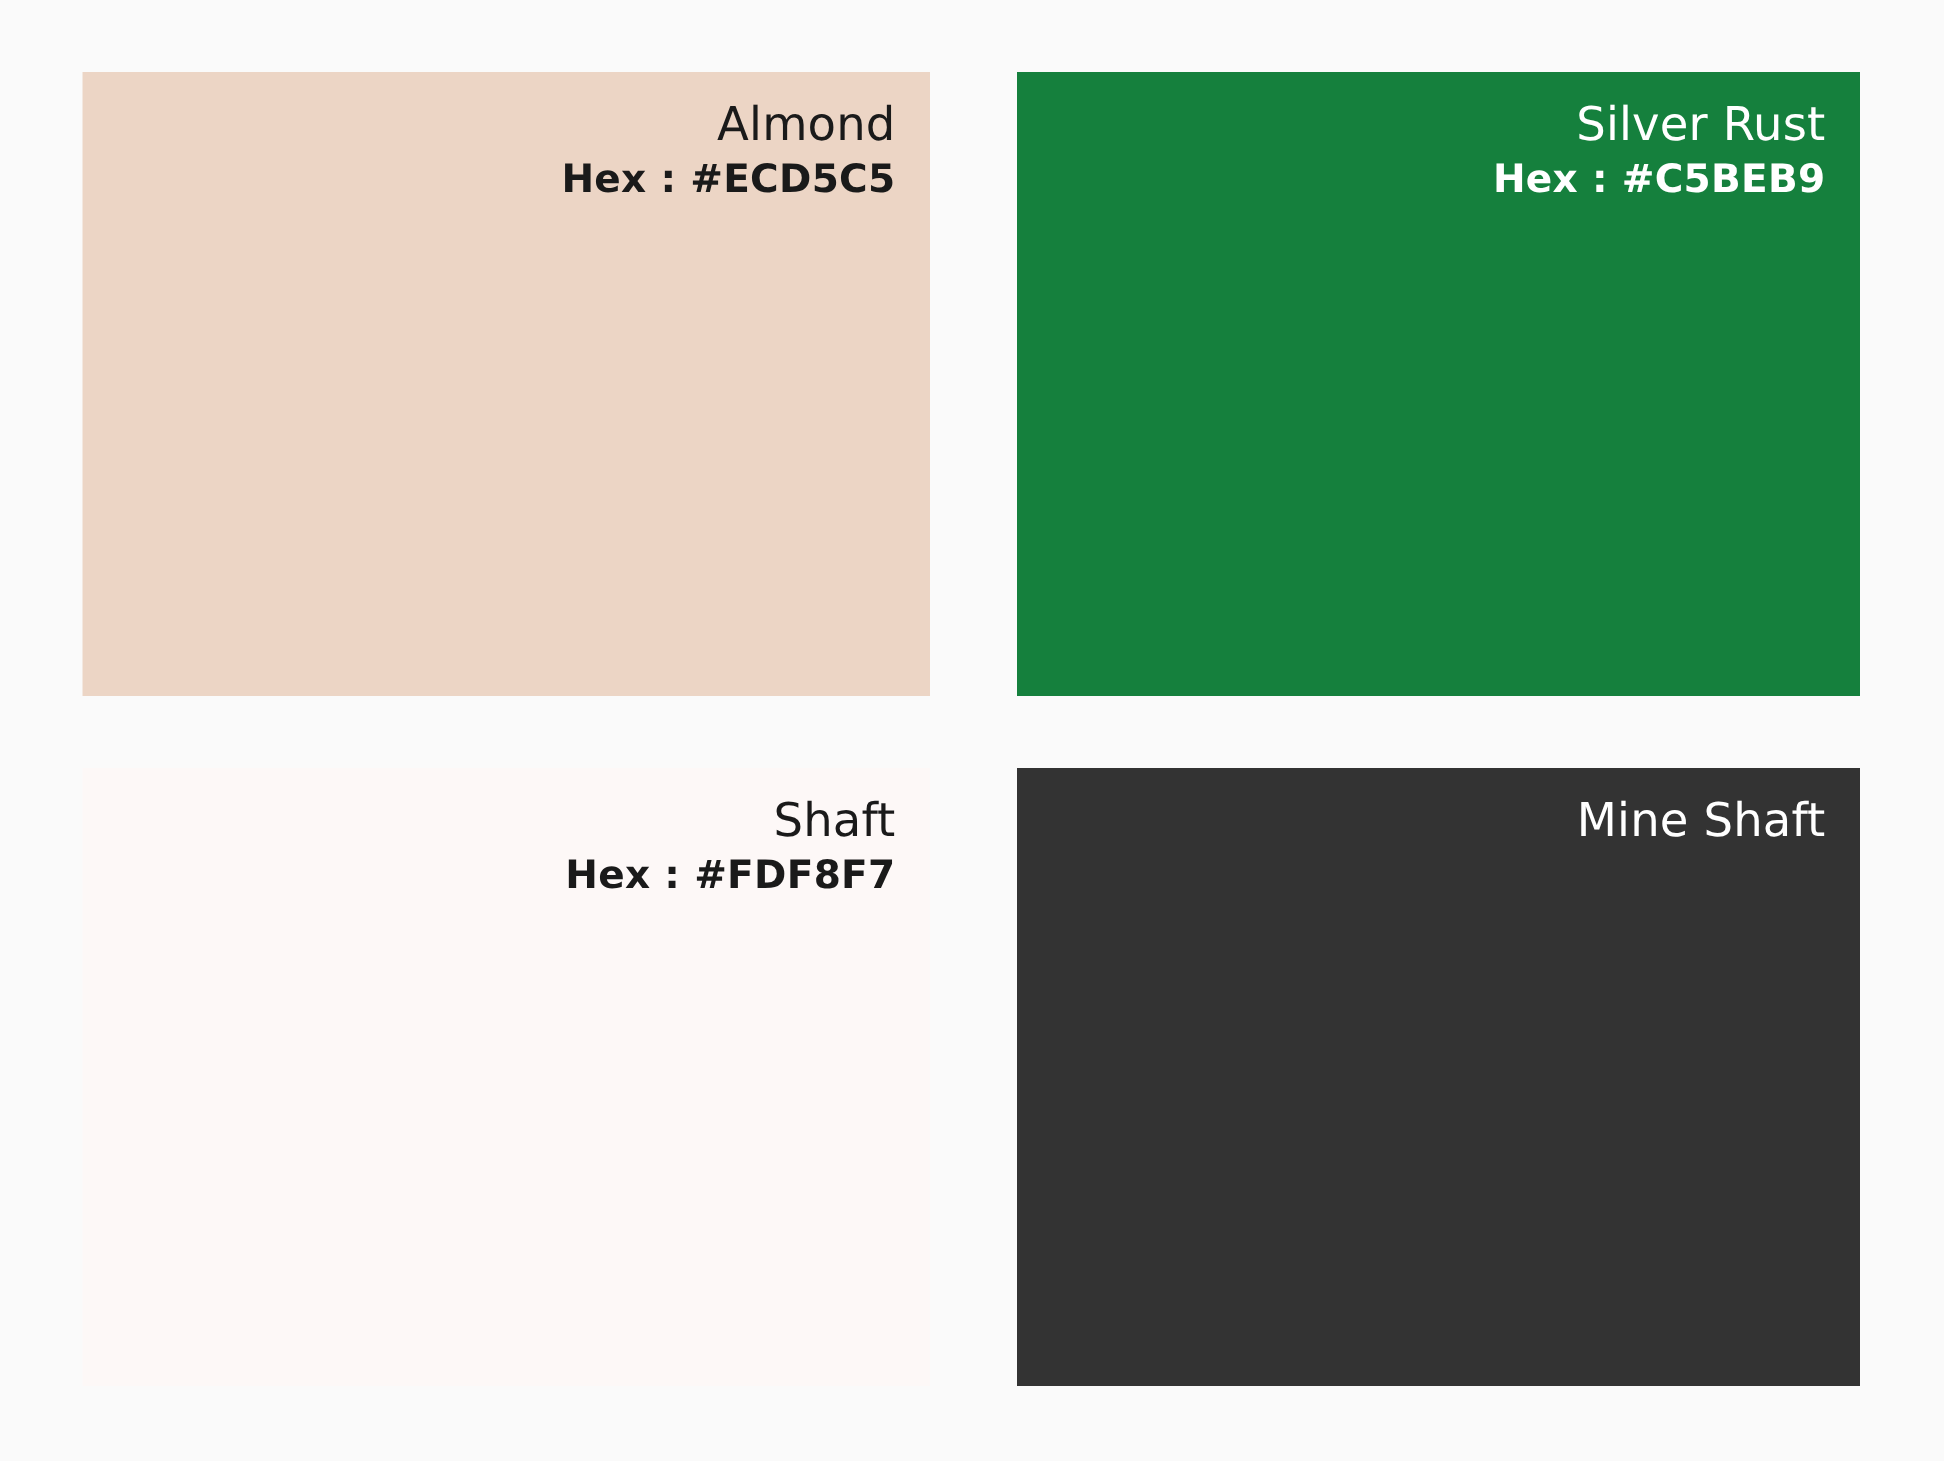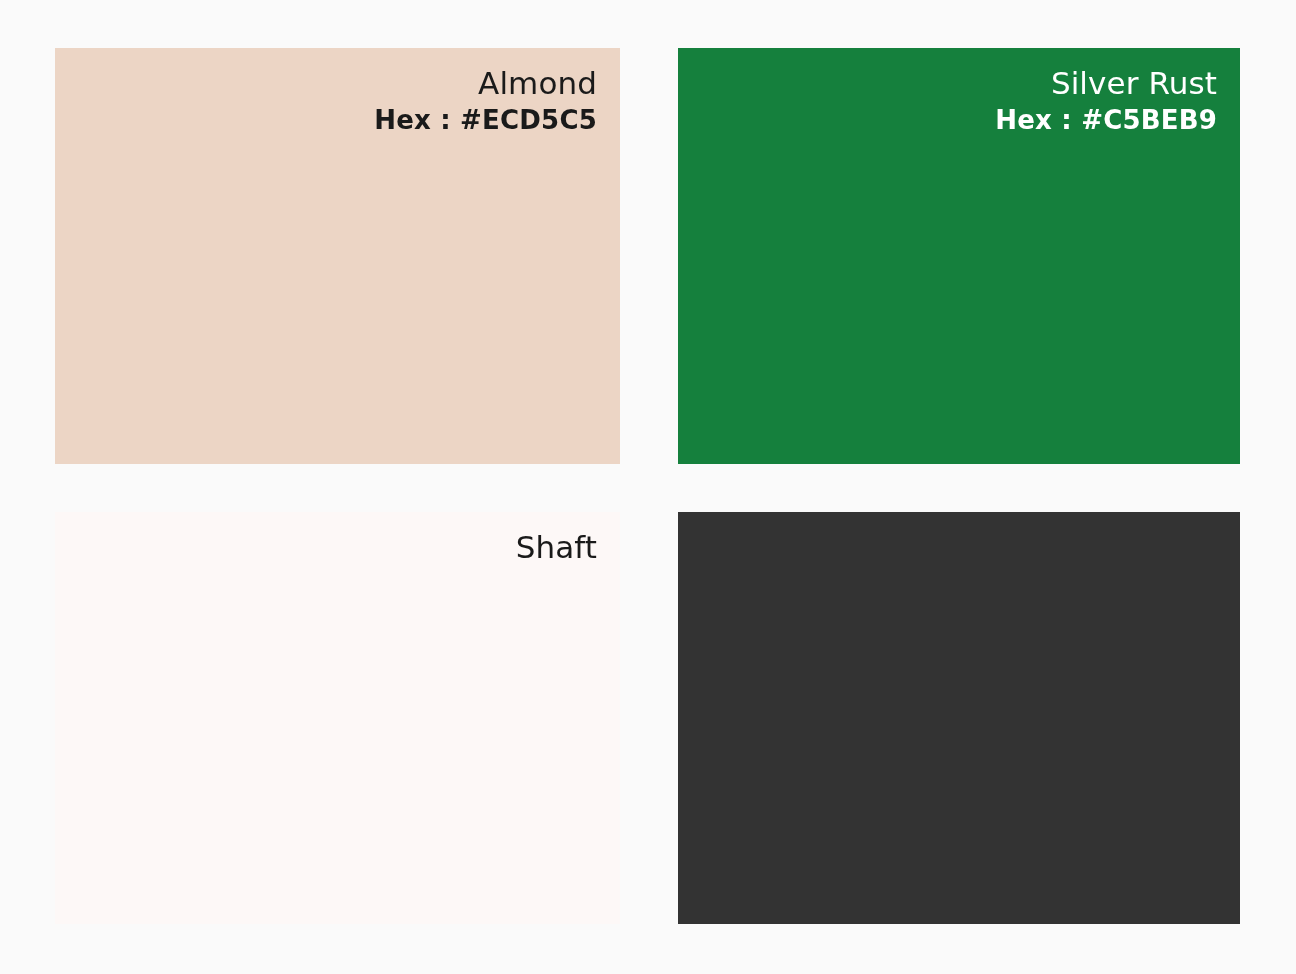--- a/index.html
+++ b/index.html
@@ -81,21 +81,23 @@
   <div class="swatch pos-1 text-light" style="background-color: #15803d;">
     <div class="swatch-text">
       <span class="swatch-name">Silver Rust</span>
       <span class="swatch-hex">Hex : #C5BEB9</span>
     </div>
   </div>
 
   <div class="swatch pos-2 text-dark" style="background-color: rgb(253, 248, 247);">
     <div class="swatch-text">
       <span class="swatch-name">Shaft</span>
+      <span class="swatch-hex">Hex : #FDF8F7</span>
     </div>
   </div>
 
   <div class="swatch pos-3 text-light" style="background-color: rgb(51, 51, 51);">
     <div class="swatch-text">
+      <span class="swatch-name">Mine Shaft</span>
     </div>
   </div>
 
 </div>
 
 </body></html>

